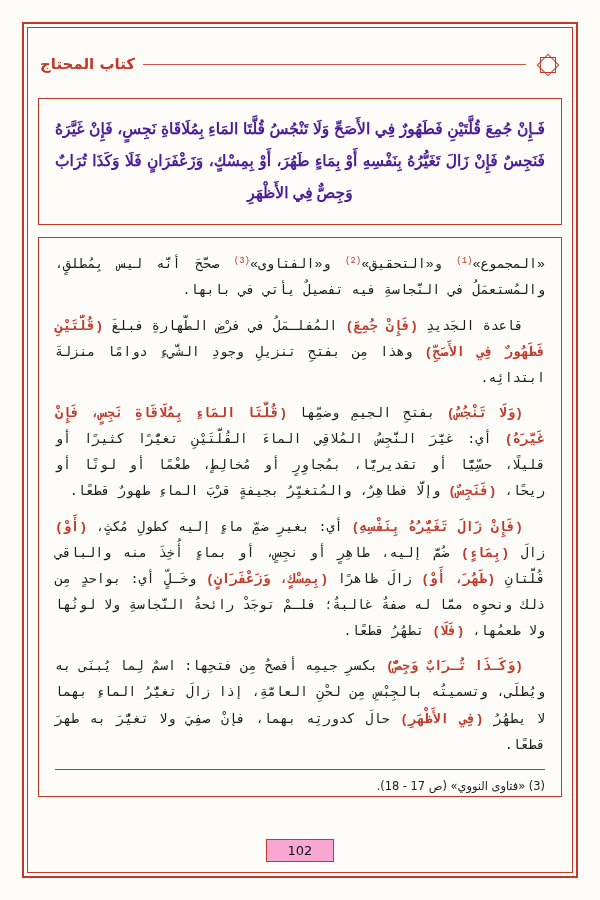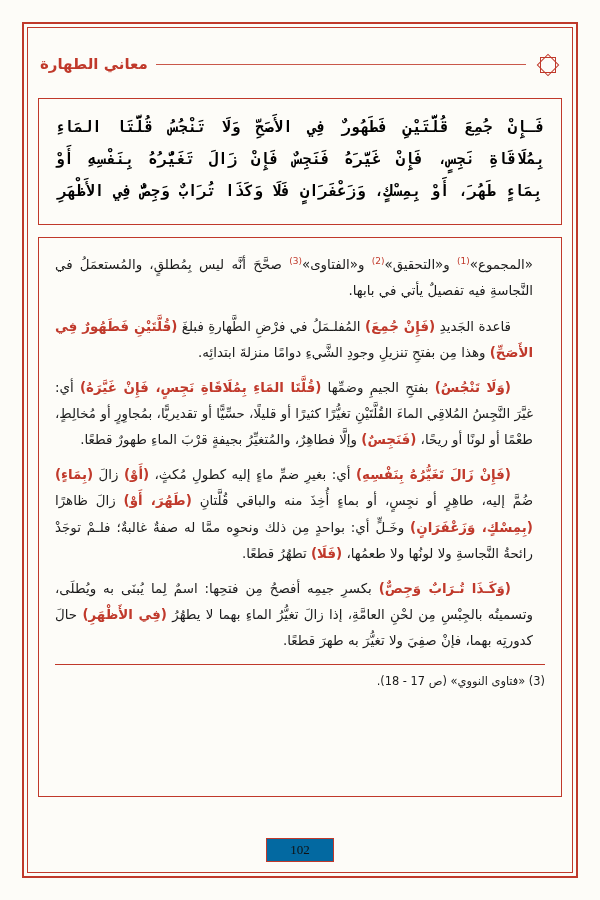--- a/index.html
+++ b/index.html
@@ -98,45 +98,46 @@
   }
 
   
   .matn-box {
     border: 1.4px solid #c0392b;
     margin: 6px 2px 0 2px;
     padding: 14px 16px 16px 16px;
     box-sizing: border-box;
   }
   .matn-text {
-    font-family: Liberation Mono, monospace;
+    font-family: Liberation Serif, serif;
     font-size: 15.5px;
     line-height: 2.05;
-    color: #000000;
+    color: #4c1d95;
     font-weight: bold;
     text-align: justify;
     text-align-last: center;
   }
 
   
   .sharh-box {
     border: 1.4px solid #c0392b;
     margin: 12px 2px 0 2px;
     padding: 14px 16px 10px 16px;
     box-sizing: border-box;
     height: 560px;
     position: relative;
     overflow: hidden;
   }
   .para {
     font-size: 13.4px;
     line-height: 1.95;
     text-align: justify;
-    margin: 0 12px 9px 0;
+    margin: 0 0 9px 0;
     color: #1b1b1b;
+    font-family: Liberation Mono, monospace;
   }
   .para.indent { text-indent: 22px; }
   .red { color: #c0392b; }
   .bold { font-weight: bold; }
   sup.fn {
     color: #c0392b;
     font-size: 9px;
     vertical-align: super;
   }
 
@@ -167,37 +168,36 @@
     display: flex;
     justify-content: center;
   }
   .page-number {
     border: 1.2px solid #c0392b;
     color: #111;
     font-size: 13px;
     padding: 3px 16px;
     min-width: 34px;
     text-align: center;
-    background: #0369a1;
-    font-family: Liberation Serif, serif;
+    background: #f9a8d4;
   }
 </style>
 </head>
 <body>
 
 <div class="page">
   <div class="page-outer-border"></div>
   <div class="page-inner-border"></div>
 
   <div class="content">
 
     <div class="header">
       <div class="header-ornament"></div>
       <div class="header-rule"></div>
-      <div class="header-chapter-title">معاني الطهارة</div>
+      <div class="header-chapter-title">كتاب المحتاج</div>
     </div>
 
     <div class="matn-box">
       <div class="matn-text">فَـإِنْ جُمِعَ قُلَّتَيْنِ فَطَهُورٌ فِي الأَصَحِّ وَلَا تَنْجُسُ قُلَّتَا المَاءِ بِمُلَاقَاةِ نَجِسٍ، فَإِنْ غَيَّرَهُ فَنَجِسٌ فَإِنْ زَالَ تَغَيُّرُهُ بِنَفْسِهِ أَوْ بِمَاءٍ طَهُرَ، أَوْ بِمِسْكٍ، وَزَعْفَرَانٍ فَلَا وَكَذَا تُرَابٌ وَجِصٌّ فِي الأَظْهَرِ</div>
     </div>
 
     <div class="sharh-box">
       <div id="sharh-paragraphs">
           <div class="para"><span>«المجموع»</span><sup class="fn">(1)</sup><span> و«التحقيق»</span><sup class="fn">(2)</sup><span> و«الفتاوى»</span><sup class="fn">(3)</sup><span> صحَّحَ أنَّه ليس بِمُطلقٍ، والمُستعمَلُ في النَّجاسةِ فيه تفصيلٌ يأتي في بابها.</span></div>
           <div class="para indent"><span>قاعدة الجَديدِ </span><span class="red bold">(فَإِنْ جُمِعَ)</span><span> المُفلـمَلُ في فرْضِ الطَّهارةِ فبلغَ </span><span class="red bold">(قُلَّتَيْنِ فَطَهُورٌ فِي الأَصَحِّ)</span><span> وهذا مِن بفتحِ تنزيلِ وجودِ الشَّيءِ دوامًا منزلةَ ابتدائِه.</span></div>

